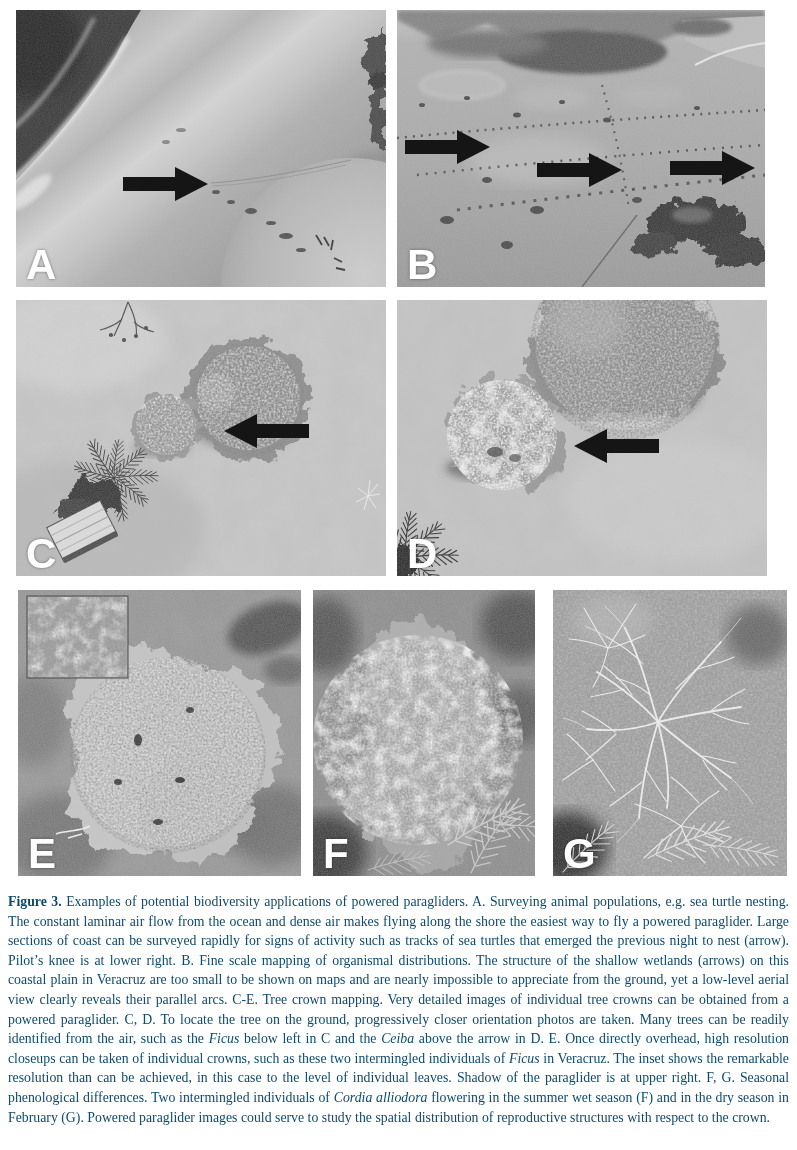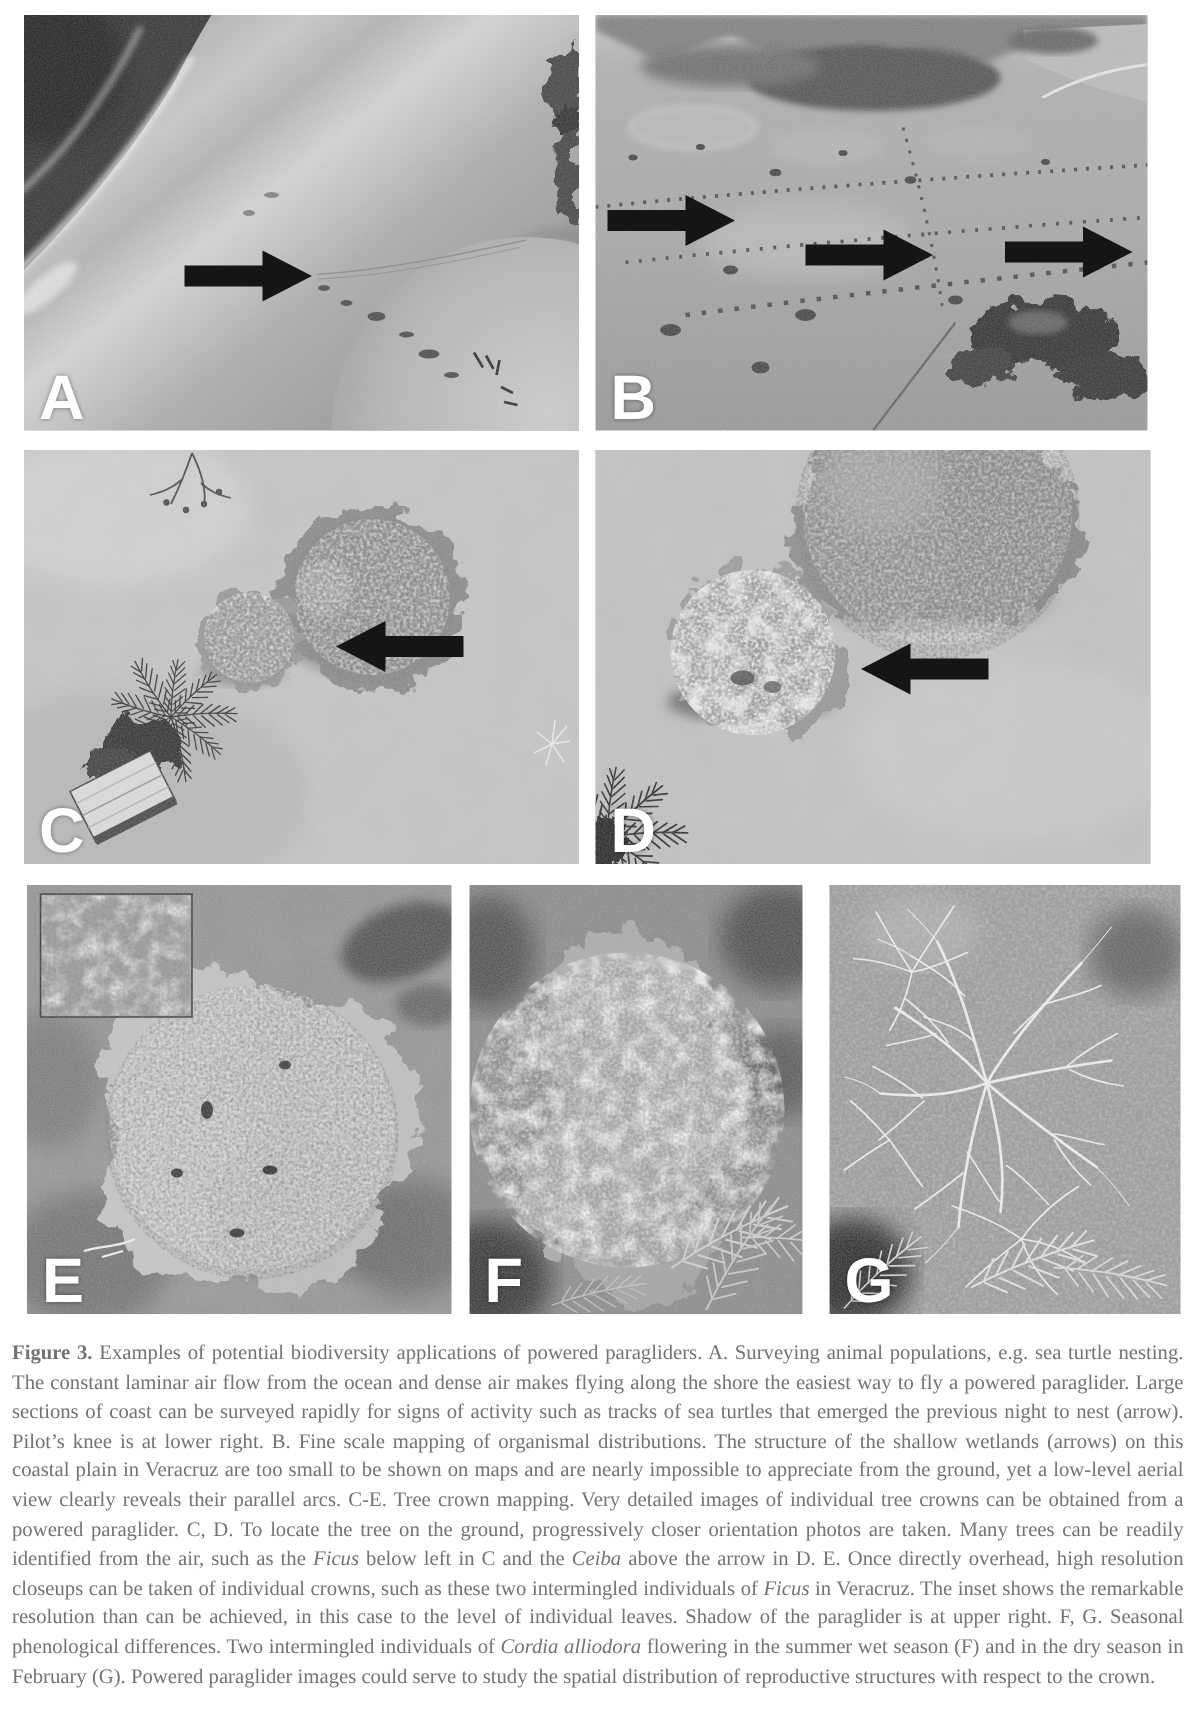--- a/index.html
+++ b/index.html
@@ -4,21 +4,21 @@
 <style>
   html,body{margin:0;padding:0;background:#fff;}
   .page{position:relative;width:797px;height:1150px;background:#fff;overflow:hidden;
         font-family:"Liberation Serif",serif;}
   .panel{position:absolute;margin:0;padding:0;overflow:hidden;background:#b8b8b8;}
   .panel svg{position:absolute;left:0;top:0;display:block;}
   .plabel{position:absolute;left:10px;bottom:1px;font-family:"Liberation Sans",sans-serif;
           font-weight:bold;font-size:42px;line-height:1;color:#ffffff;
           text-shadow:0 0 3px rgba(0,0,0,.45);user-select:none;}
   .caption{position:absolute;left:8px;top:892px;width:781px;margin:0;
-           text-align:justify;font-size:13.8px;line-height:19.6px;color:#737373;}
+           text-align:justify;font-size:13.8px;line-height:19.6px;color:#0c4a6e;}
   .caption .b{font-weight:bold;}
   .caption .i{font-style:italic;}
 </style>
 </head>
 <body>
 
 <div class="page">
 
   <svg width="0" height="0" style="position:absolute" aria-hidden="true">
     <defs>

